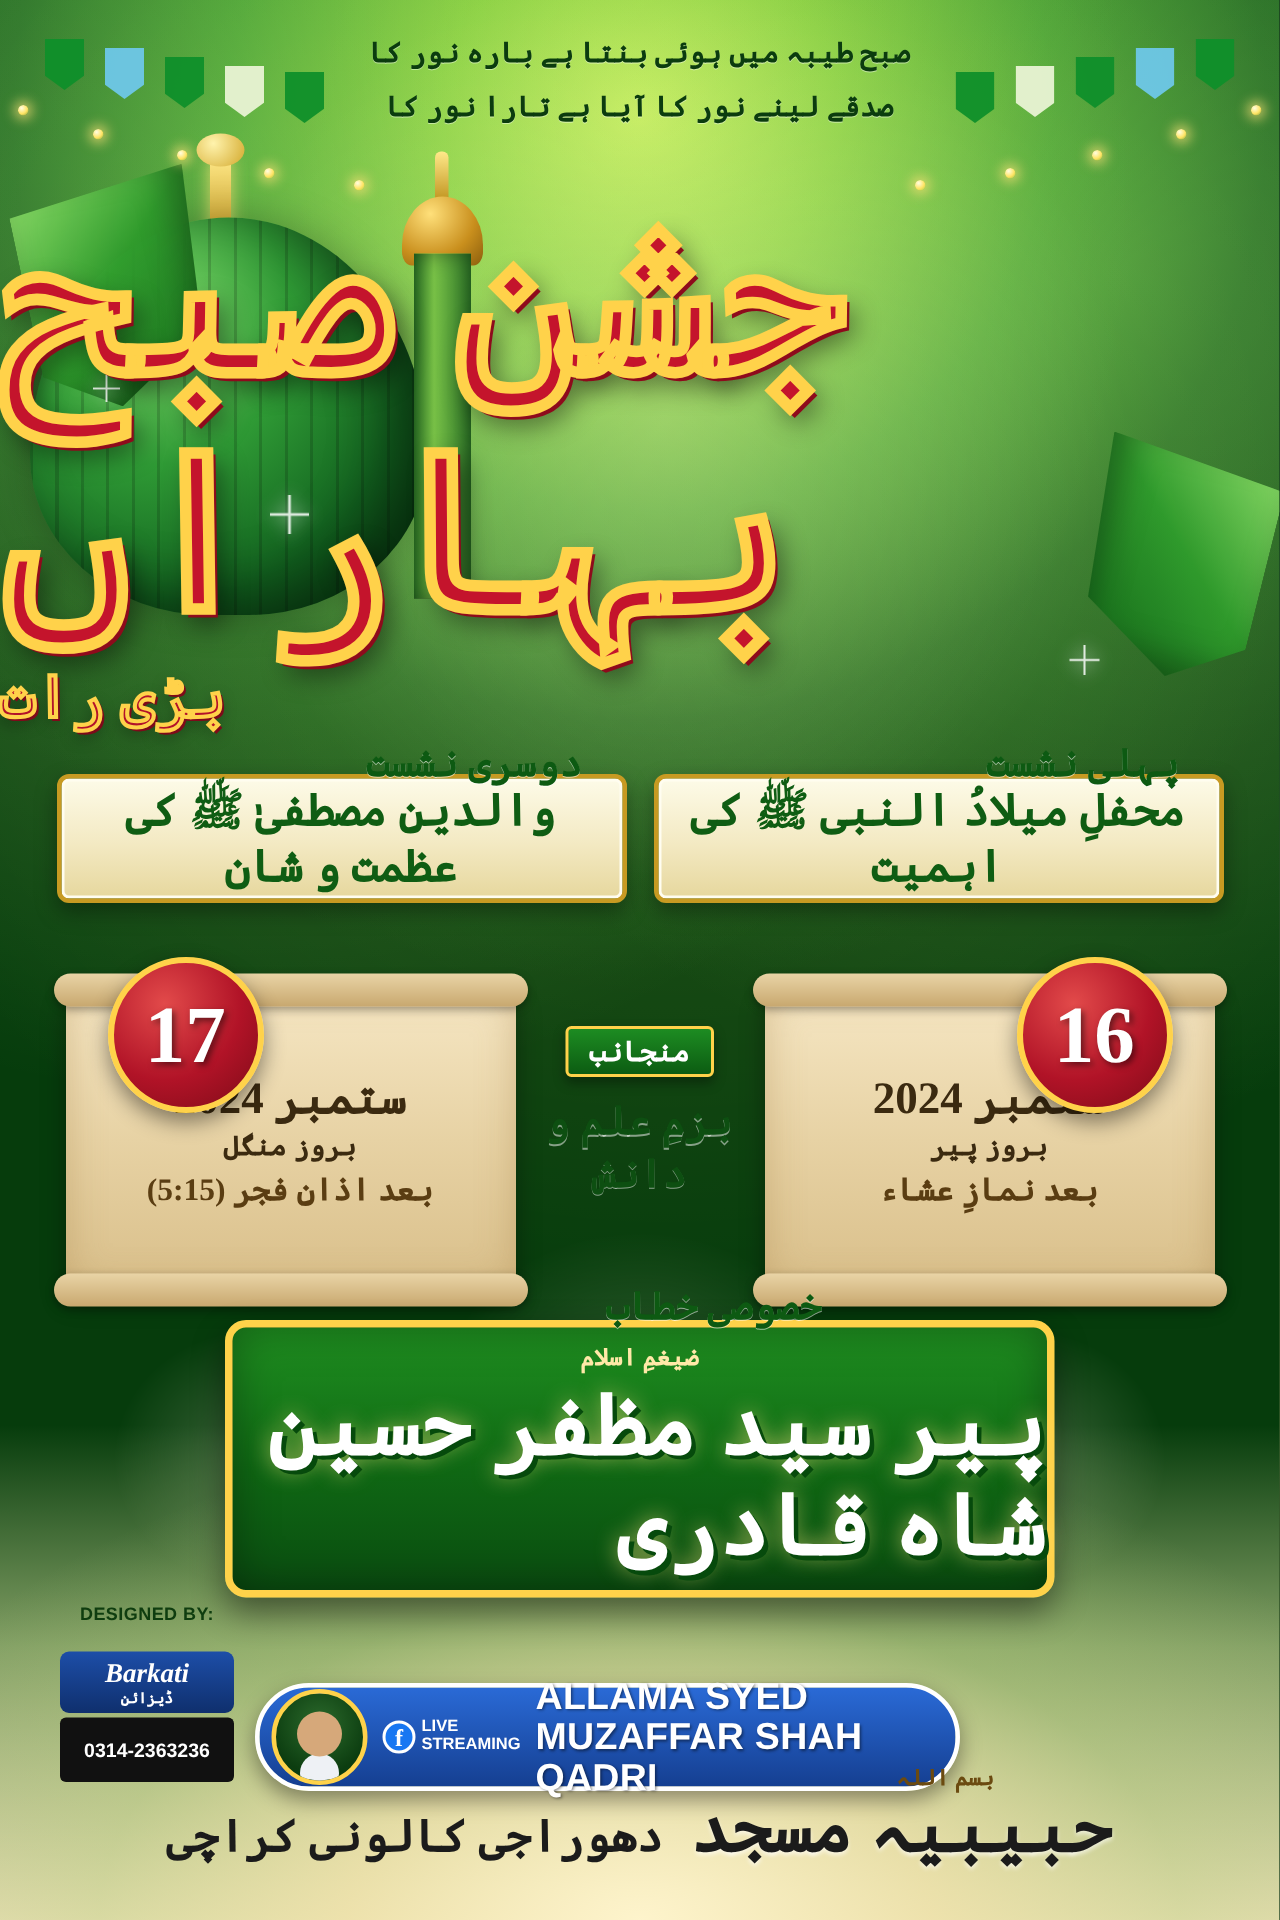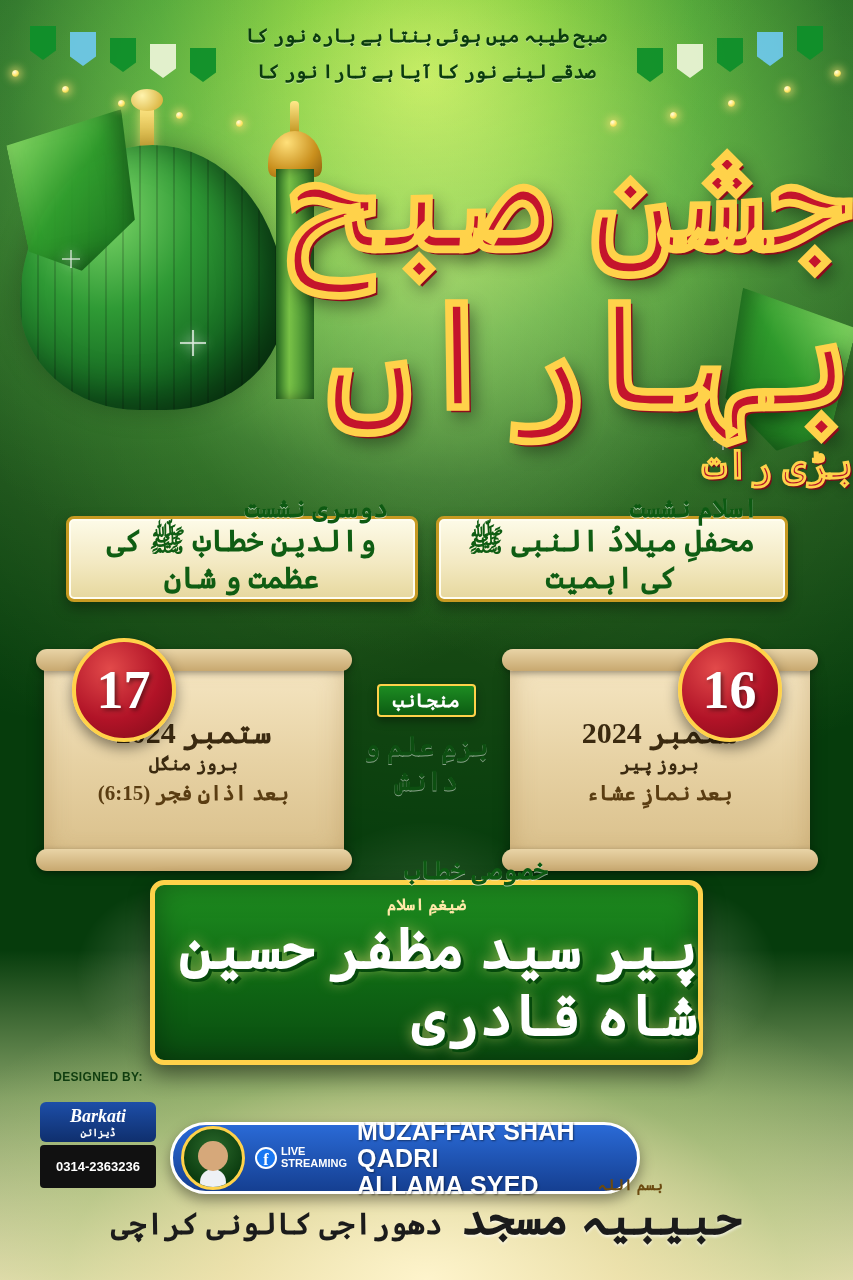--- a/index.html
+++ b/index.html
@@ -131,21 +131,21 @@
     font-family: "Liberation Serif", serif;
     font-weight:700;
     text-shadow: 0 1px 0 rgba(255,255,255,.45);
     z-index: 6;
   }
   .couplet .line { font-size: 19px; line-height: 1.9; letter-spacing:.3px; }
 
   
   .title-wrap {
     position:absolute; top: 120px; left: 0; width:853px; height: 330px; z-index: 7;
-    text-align:right; direction:rtl;
+    text-align:left; direction:rtl;
   }
   .title-main {
     font-family: "Liberation Serif", serif;
     font-size: 150px;
     line-height: 1.05;
     font-weight: 700;
     color: #c4142c;
     -webkit-text-stroke: 3px #ffd24a;
     text-shadow:
        0 0 2px #ffe680,
@@ -162,21 +162,21 @@
     -webkit-text-stroke: 1.5px #ffd24a;
     text-shadow: 2px 2px 0 #7e0a1a, 0 4px 10px rgba(0,0,0,.35);
   }
 
   
   .sessions {
     position:absolute; top: 490px; left: 0; width: 853px; height: 130px; z-index: 7;
     display:flex; justify-content:center; gap: 18px; direction: rtl;
   }
   .session-card {
-    position:relative; width: 352px; height: 86px; margin-top: 26px;
+    position:relative; width: 380px; height: 86px; margin-top: 26px;
     background: linear-gradient(180deg,#fdfbe8 0%,#f3e9c2 55%,#e6d79d 100%);
     border: 3px solid #c79a22;
     border-radius: 8px;
     box-shadow: 0 6px 14px rgba(0,0,0,.35), inset 0 0 0 2px #fffdf0;
     display:flex; align-items:center; justify-content:center;
   }
   .session-label {
     position:absolute; top:-26px; right: 26px;
     direction: rtl;
     font-family:"Liberation Serif", serif;
@@ -411,26 +411,26 @@
     <div class="line">صدقے لینے نور کا آیا ہے تارا نور کا</div>
   </div>
 
   <div class="title-wrap">
     <div class="title-main">جشن صبح بہاراں</div>
     <div class="title-sub">بڑی رات</div>
   </div>
 
   <div class="sessions">
     <div class="session-card">
-      <div class="session-label">اسلام نشست</div>
+      <div class="session-label">پہلی نشست</div>
       <div class="session-text">محفلِ میلادُ النبی ﷺ کی اہمیت</div>
     </div>
     <div class="session-card">
       <div class="session-label">دوسری نشست</div>
-      <div class="session-text">والدینِ خطابٰ ﷺ کی عظمت و شان</div>
+      <div class="session-text">والدینِ مصطفیٰ ﷺ کی عظمت و شان</div>
     </div>
   </div>
 
   <div class="dates">
 
     <div class="scroll">
       <div class="badge badge-16">16</div>
       <div class="scroll-inner">
         <div class="scroll-date">ستمبر 2024</div>
         <div class="scroll-day">بروز پیر</div>
@@ -441,21 +441,21 @@
     <div class="mid-tag">
       <div class="mid-ribbon">منجانب</div>
       <div class="mid-text">بزمِ علم و دانش</div>
     </div>
 
     <div class="scroll">
       <div class="badge badge-17">17</div>
       <div class="scroll-inner">
         <div class="scroll-date">ستمبر 2024</div>
         <div class="scroll-day">بروز منگل</div>
-        <div class="scroll-time">بعد اذانِ فجر (6:15)</div>
+        <div class="scroll-time">بعد اذانِ فجر (5:15)</div>
       </div>
     </div>
   </div>
 
   <div class="speaker-panel">
     <div class="speaker-kicker">خصوصی خطاب</div>
     <div class="speaker-title">ضیغمِ اسلام</div>
     <div class="speaker-name">پیر سید مظفر حسین شاہ قادری</div>
   </div>
 
@@ -471,22 +471,22 @@
   <div class="live-strip">
     <div class="avatar"></div>
     <div class="fb-live">
       <div class="fb-circle">f</div>
       <div class="live-word">
         <div>LIVE</div>
         <div>STREAMING</div>
       </div>
     </div>
     <div>
+      <div class="live-name">ALLAMA SYED</div>
       <div class="live-name">MUZAFFAR SHAH QADRI</div>
-      <div class="live-name">ALLAMA SYED</div>
     </div>
   </div>
 
   <div class="venue">
     <div class="venue-crest">بسم اللہ</div>
     <span class="venue-name">حبیبیہ مسجد</span>
     <span class="venue-area">دھوراجی کالونی کراچی</span>
   </div>
 
 </div>

